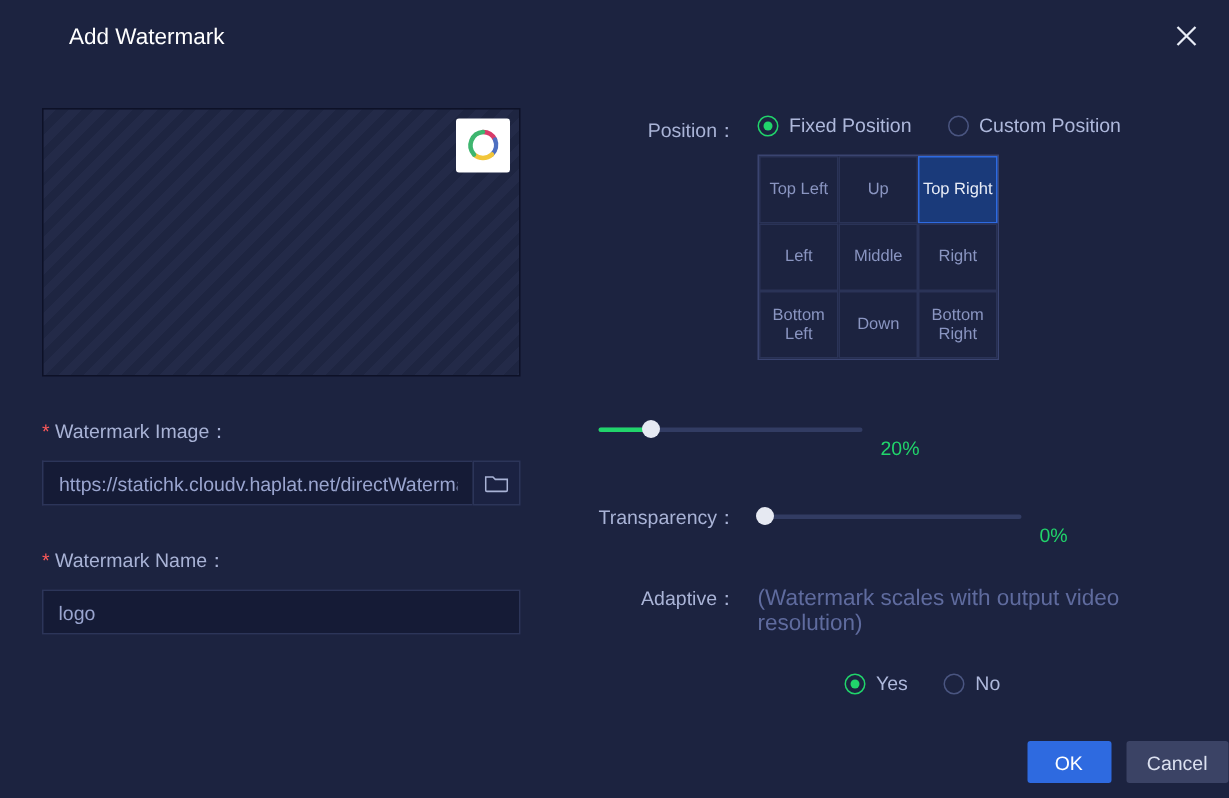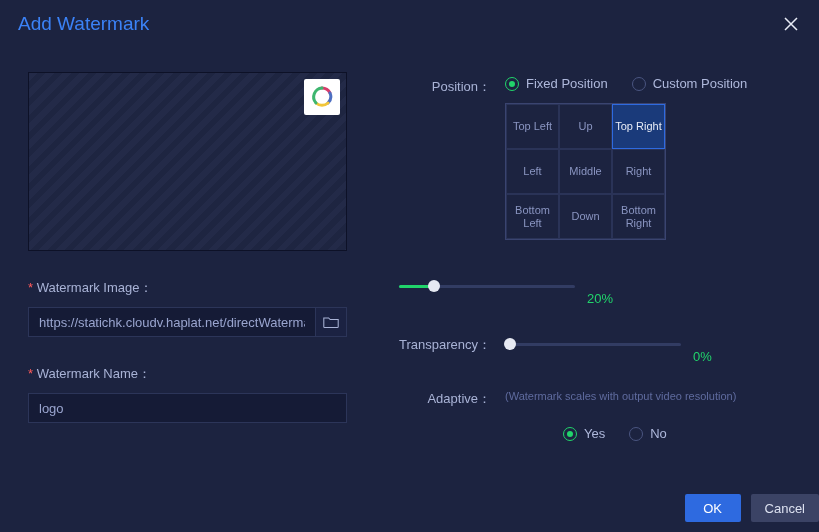--- a/index.html
+++ b/index.html
@@ -11,21 +11,21 @@
     font-size: 13px;
     overflow: hidden;
   }
   .titlebar {
     height: 48px;
     display: flex;
     align-items: center;
     padding: 0 18px;
     justify-content: space-between;
   }
-  .title { color: #3b82f6; font-size: 19px; }
+  .title { color: #ffffff; font-size: 15px; margin-left: 28px; }
   .close-x {
     width: 20px; height: 20px;
     display: flex; align-items: center; justify-content: center;
     cursor: pointer;
     color: #e8ecf6;
   }
   .close-x svg { width: 16px; height: 16px; stroke: #e8ecf6; stroke-width: 1.5; }
   .main {
     display: flex;
     padding: 24px 28px 0 28px;
@@ -132,21 +132,21 @@
     background: #21d46b; border-radius: 2px;
   }
   .sthumb {
     position: absolute; top: 1px;
     width: 12px; height: 12px; border-radius: 50%;
     background: #e6e9f2;
     transform: translateX(-50%);
     cursor: pointer;
   }
   .sval { color: #21d46b; font-size: 13px; margin-top: 25px; }
-  .adaptive-hint { color: #5f6b9e; font-size: 11px; margin-top: 2px; }
+  .adaptive-hint { color: #5f6b9e; font-size: 15px; margin-top: 2px; }
   .footer {
     position: absolute;
     bottom: 0; left: 16px; right: 0;
     height: 48px;
     display: flex; justify-content: flex-end; align-items: center;
     gap: 10px;
   }
   .btn {
     height: 28px; min-width: 56px;
     padding: 0 14px;

